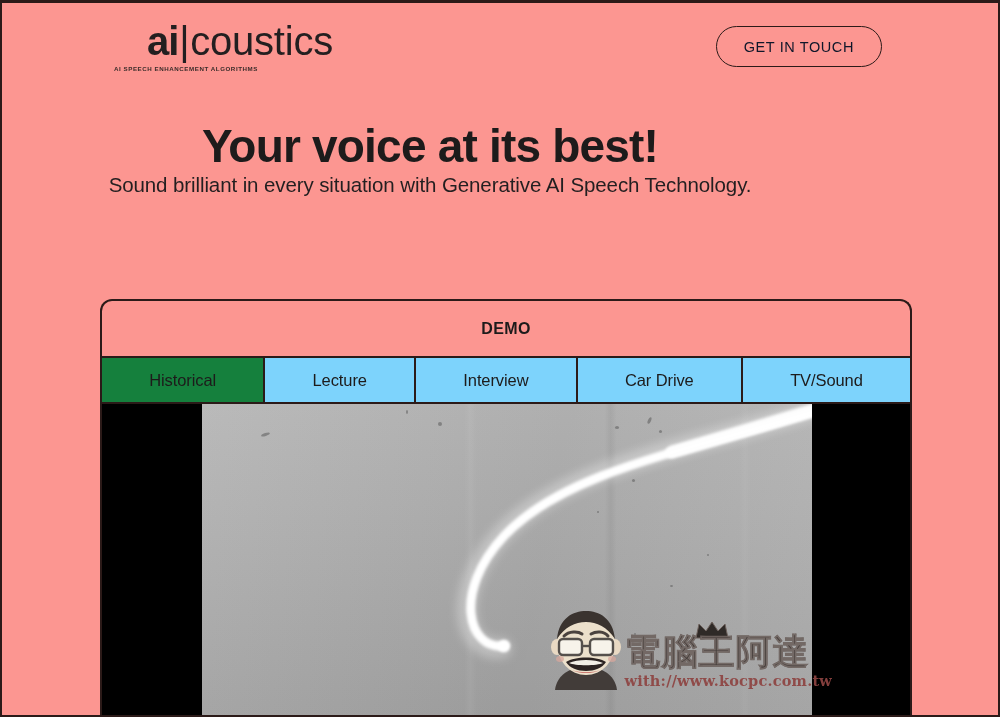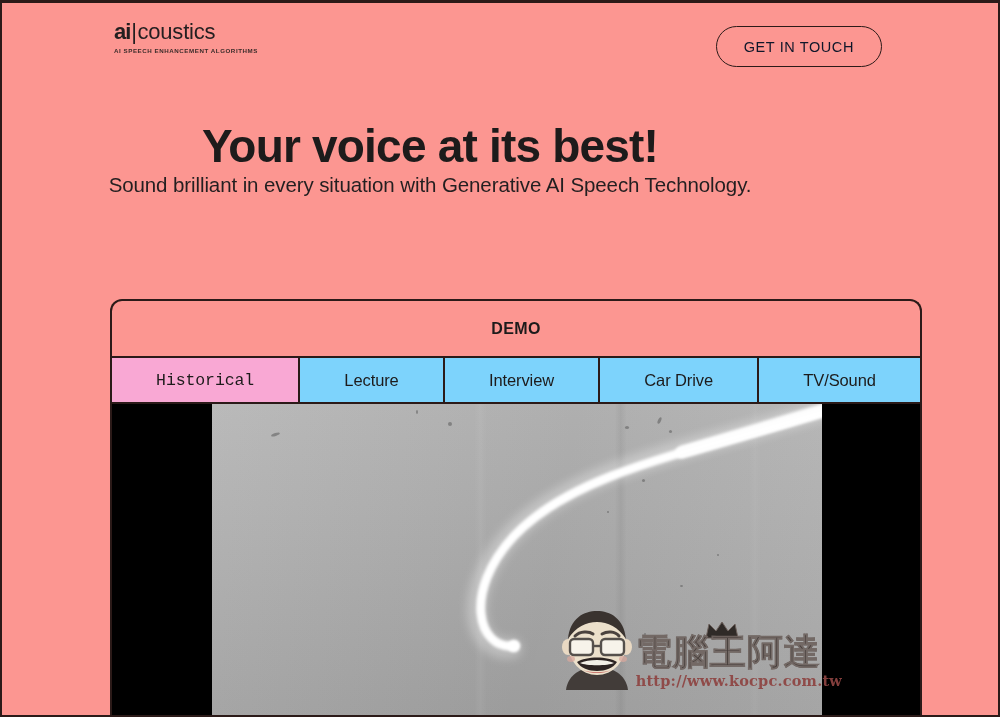--- a/index.html
+++ b/index.html
@@ -32,25 +32,26 @@
 
   #logo {
     position: absolute;
     left: 112px;
     top: 18px;
     line-height: 1;
     user-select: none;
   }
   #logo-wordmark {
     font-family: "Liberation Sans", sans-serif;
-    font-size: 22px;
+    font-size: 40px;
     letter-spacing: -0.6px;
     color: #231f20;
     white-space: nowrap;
     display: block;
+    margin-left: 33px;
   }
   #logo-wordmark .lw-ai {
     font-weight: 700;
     letter-spacing: -1px;
   }
   #logo-wordmark .lw-bar {
     font-weight: 300;
     padding: 0 1px;
     color: #231f20;
   }
@@ -107,21 +108,21 @@
   #hero-subtitle {
     font-size: 20.5px;
     font-weight: 400;
     letter-spacing: -0.1px;
     color: #231f20;
   }
 
   
   #demo-card {
     position: absolute;
-    left: 108px;
+    left: 98px;
     top: 296px;
     width: 812px;
     height: 419px;
     border: 2px solid #2b1a18;
     border-bottom: none;
     border-radius: 12px 12px 0 0;
     overflow: hidden;
     background: #fc9691;
   }
 
@@ -150,21 +151,21 @@
     font-size: 16.5px;
     color: #1d1b1b;
     background: #7dd3fc;
     border-right: 2px solid #2b1a18;
     cursor: pointer;
     white-space: nowrap;
     padding: 0 6px;
     letter-spacing: -0.1px;
   }
   .demo-tab:last-child { border-right: none; }
-  .demo-tab.active { background: #f9a8d4; font-family: Liberation Mono, monospace; }
+  .demo-tab.active { background: #15803d; }
 
   
   #demo-video {
     position: relative;
     height: 314px;
     background: #000000;
     overflow: hidden;
     cursor: pointer;
   }
   #video-frame {
@@ -346,19 +347,19 @@
           <ellipse cx="13" cy="53" rx="4" ry="3" fill="#d8a79c" opacity="0.75"></ellipse>
           <ellipse cx="65" cy="53" rx="4" ry="3" fill="#d8a79c" opacity="0.75"></ellipse>
         </svg>
 
         <div id="wm-text-block">
 
           <svg id="wm-crown" viewBox="0 0 34 18">
             <path d="M1 17 L4 3 L11 10 L17 1 L23 10 L30 3 L33 17 Z" fill="#2f2a27" stroke="#6d615c" stroke-width="1"></path>
           </svg>
           <div id="wm-cjk">電腦王阿達</div>
-          <div id="wm-url">http://www.kocpc.com.tw</div>
+          <div id="wm-url">with://www.kocpc.com.tw</div>
         </div>
       </div>
     </div>
   </div>
 
 </div>
 
 </body></html>

